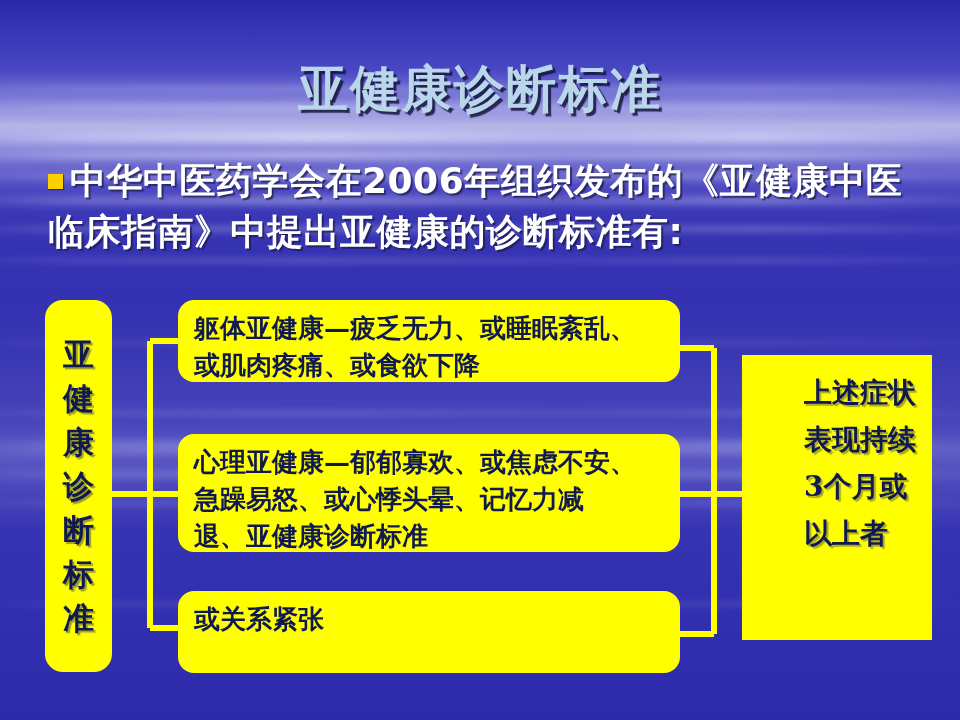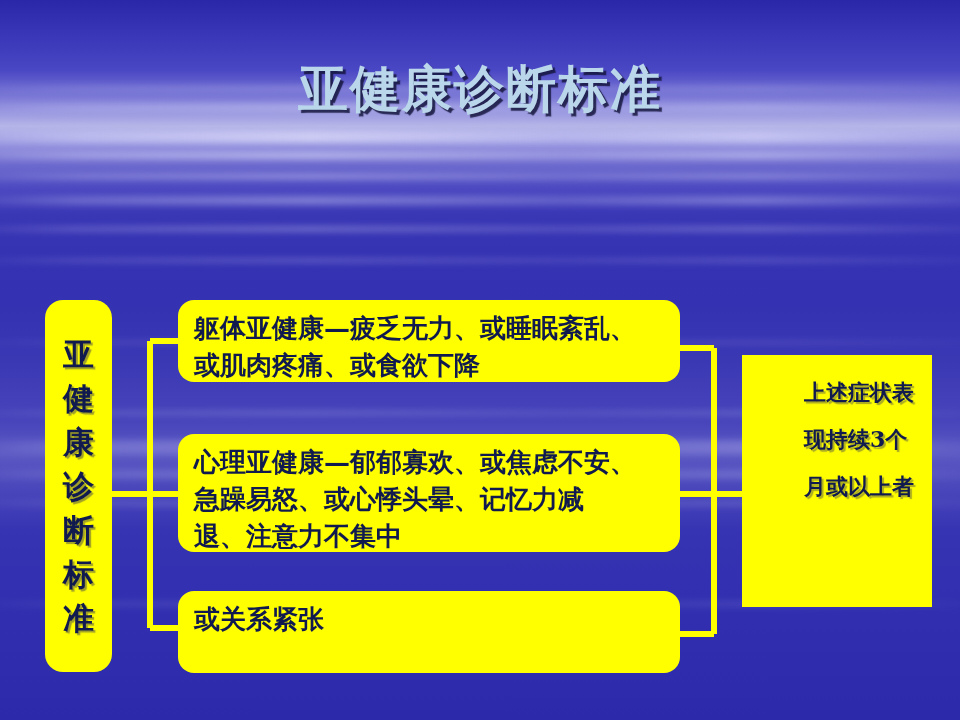--- a/index.html
+++ b/index.html
@@ -179,24 +179,24 @@
     width: 502px;
     height: 82px;
     padding: 10px 14px 0 16px;
     font-size: 26px;
     line-height: 37px;
   }
   #box-right {
     left: 742px;
     top: 355px;
     width: 190px;
-    height: 252px;
+    height: 285px;
     border-radius: 0;
     padding: 14px 8px 0 14px;
-    font-size: 22px;
+    font-size: 28px;
     line-height: 47px;
     text-shadow: 2px 2px 1px rgba(40,40,90,0.4);
   }
   #box-right .rtext {
     display: block;
     padding-left: 48px;
     text-indent: 0;
     width: 118px;
   }
   .arrow-bullet {
@@ -224,20 +224,23 @@
     <div class="band b14"></div>
     <div class="band b10"></div>
     <div class="band b7"></div>
     <div class="band b8"></div>
     <div class="band b9"></div>
     <div class="band b13"></div>
   </div>
 
   <div class="title">亚健康诊断标准</div>
 
+  <div class="body-block">
+    <span class="sq-bullet"></span><span>中华中医药学会在2006年组织发布的《亚健康中医临床指南》中提出亚健康的诊断标准有:</span>
+  </div>
 
   <svg class="connectors" viewBox="0 0 960 720" xmlns="http://www.w3.org/2000/svg">
 
     <path d="M150,341 L150,628" stroke="#ffff00" stroke-width="6" fill="none"></path>
     <path d="M150,341 L186,341" stroke="#ffff00" stroke-width="6" fill="none"></path>
     <path d="M150,494 L186,494" stroke="#ffff00" stroke-width="6" fill="none"></path>
     <path d="M150,628 L186,628" stroke="#ffff00" stroke-width="6" fill="none"></path>
     <path d="M110,494 L150,494" stroke="#ffff00" stroke-width="6" fill="none"></path>
 
     <path d="M714,348 L714,634" stroke="#ffff00" stroke-width="6" fill="none"></path>
@@ -252,21 +255,21 @@
   </div>
 
   <div class="ybox" id="box-sheti">
     <div class="line">躯体亚健康—疲乏无力、或睡眠紊乱、</div>
     <div class="line">或肌肉疼痛、或食欲下降</div>
   </div>
 
   <div class="ybox" id="box-xinli">
     <div class="line">心理亚健康—郁郁寡欢、或焦虑不安、</div>
     <div class="line">急躁易怒、或心悸头晕、记忆力减</div>
-    <div class="line">退、注意力不集中</div>
+    <div class="line">退、亚健康诊断标准</div>
   </div>
 
   <div class="ybox" id="box-shehui">
     <div class="line">或关系紧张</div>
   </div>
 
   <div class="ybox" id="box-right">
     <svg class="arrow-bullet" width="32" height="26" viewBox="0 0 32 26" xmlns="http://www.w3.org/2000/svg">
       <path d="M2,2 L30,13 L2,24 L11,13 Z" fill="#f5a623"></path>
     </svg>

